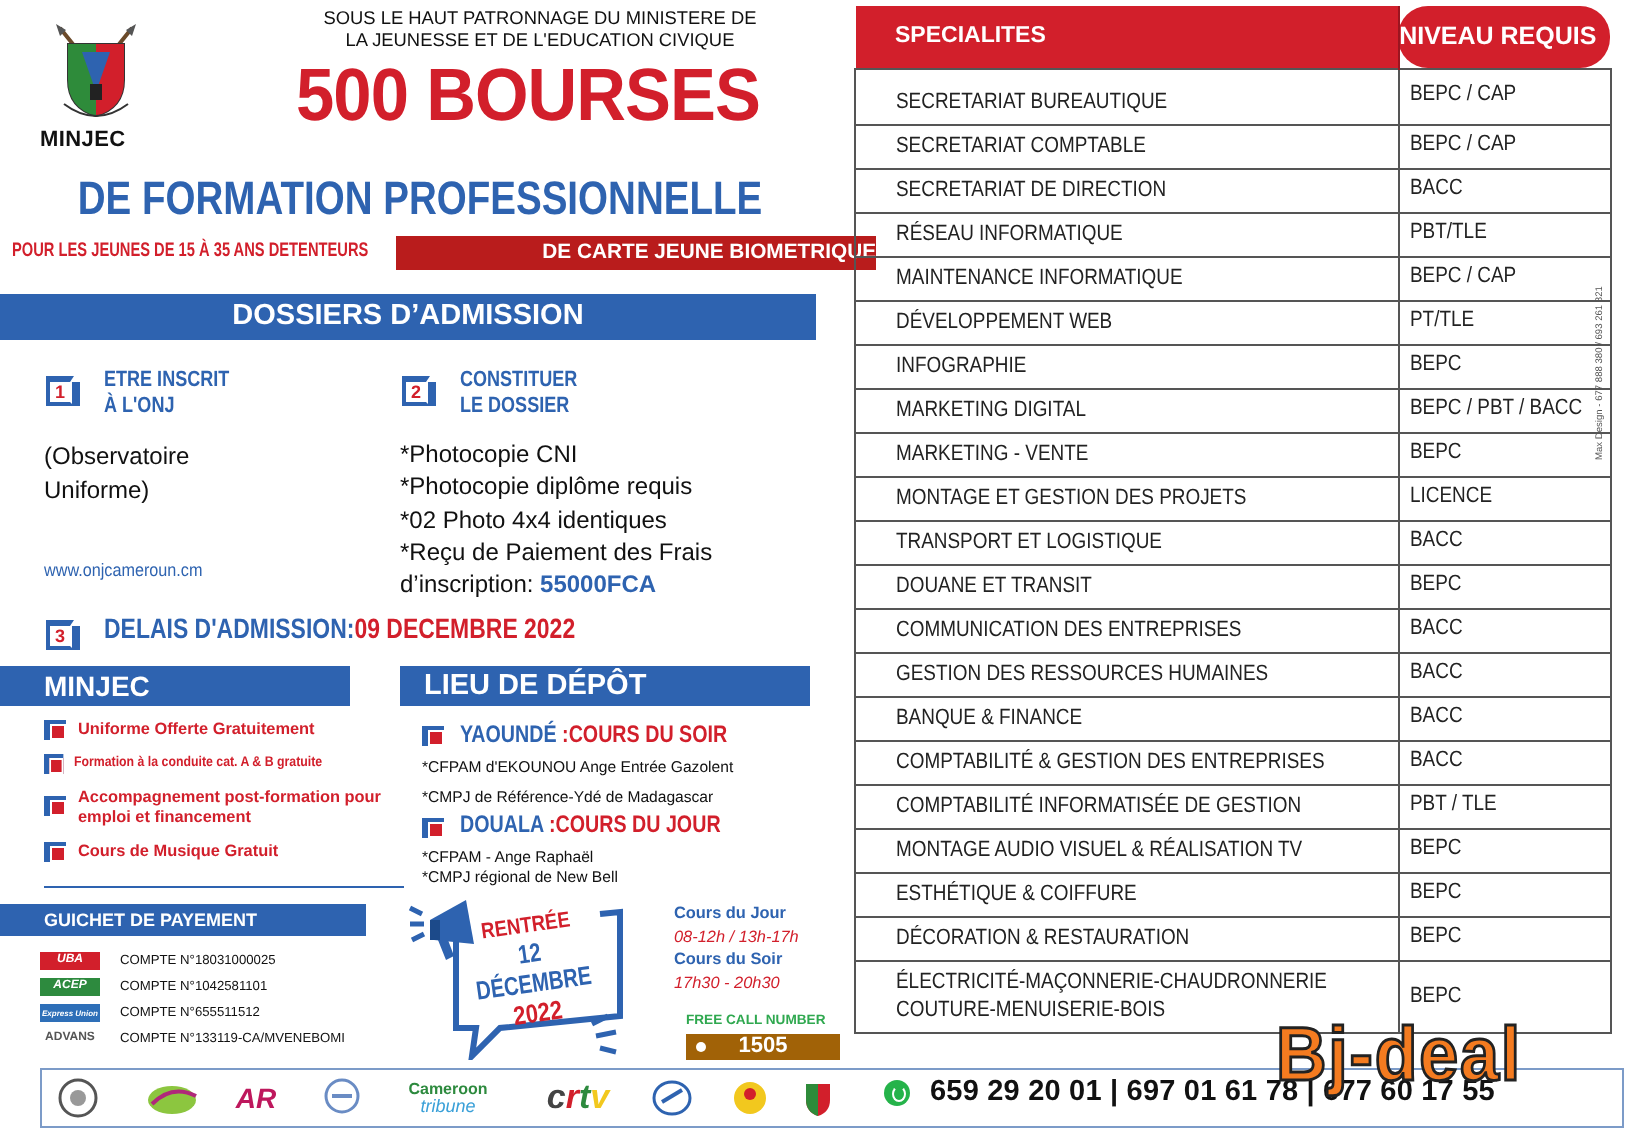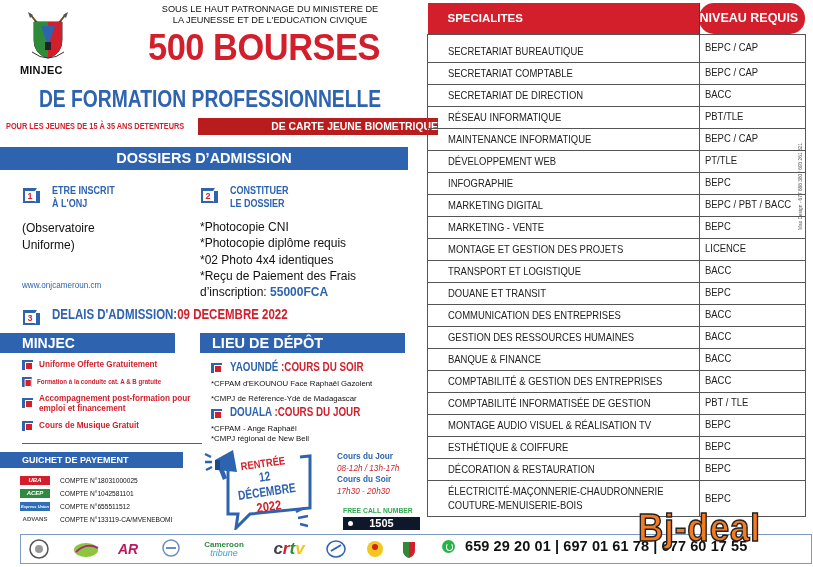--- a/index.html
+++ b/index.html
@@ -68,21 +68,21 @@
   .rentree-box { left: 214px; top: 452px; width: 100px; height: 78px; }
   .rentree-text { left: 222px; top: 457px; width: 88px; text-align: center; color: #d21f2b; font-weight: bold; transform: rotate(-8deg); }
   .rentree-text .r1 { font-size: 11px; display: block; transform: scaleX(0.85); }
   .rentree-text .r2 { font-size: 13px; display: block; color: #2e63b0; transform: scaleX(0.78); }
   .rentree-text .r3 { font-size: 13px; display: block; transform: scaleX(0.85); }
 
   .horaires { left: 337px; top: 451px; width: 85px; font-size: 8.2px; line-height: 11.5px; }
   .h-label { color: #2e63b0; font-weight: bold; }
   .h-time { color: #d21f2b; font-style: italic; }
   .free-call { left: 343px; top: 507px; font-size: 6.8px; font-weight: bold; color: #2fa84f; white-space: nowrap; }
-  .call-box { left: 343px; top: 517px; width: 77px; height: 13px; background: #0f172a; color: #fff; font-weight: bold; font-size: 11px; text-align: center; line-height: 13px; }
+  .call-box { left: 343px; top: 517px; width: 77px; height: 13px; background: #a16207; color: #fff; font-weight: bold; font-size: 11px; text-align: center; line-height: 13px; }
   .call-box::before { content: ""; position: absolute; left: 5px; top: 4px; width: 5px; height: 5px; background: #fff; border-radius: 50%; }
 
   
   .footer-bar { left: 20px; top: 534px; width: 792px; height: 30px; border: 1px solid #7c9bc8; background: #fff; }
   .partner { position: absolute; top: 538px; height: 22px; display: flex; align-items: center; justify-content: center; }
   .phones { left: 442px; top: 538px; font-size: 14.5px; font-weight: bold; color: #111; white-space: nowrap; display: flex; align-items: center; letter-spacing: 0.1px; }
   .wa-icon { width: 13px; height: 13px; border-radius: 50%; background: #25b34a; margin-right: 10px; position: relative; }
   .wa-icon::after { content: ""; position: absolute; left: 4px; top: 3px; width: 5px; height: 6px; border: 1.5px solid #fff; border-radius: 50%; border-top-color: transparent; }
 
   .bjdeal { left: 638px; top: 508px; font-size: 38px; font-weight: bold; font-family: "Liberation Sans", sans-serif; color: #f47b20; -webkit-text-stroke: 1.5px #222; transform: scaleX(0.92); transform-origin: left; letter-spacing: 1px; line-height: 40px; white-space: nowrap; }
@@ -160,21 +160,21 @@
   <div class="bonus-item small"><span class="bullet"></span><span>Formation à la conduite cat. A &amp; B gratuite</span></div>
   <div class="bonus-item"><span class="bullet" style="top:4px"></span><span>Accompagnement post-formation pour emploi et financement</span></div>
   <div class="bonus-item"><span class="bullet"></span><span>Cours de Musique Gratuit</span></div>
 </div>
 <div class="abs bonus-divider"></div>
 
 <div class="abs sec-head lieu-head">LIEU DE DÉPÔT</div>
 
 <span class="city-bullet" style="left:211px;top:363px"></span>
 <div class="city" style="left:230px;top:360px"><span class="cname">YAOUNDÉ</span><span class="ctype"> :COURS DU SOIR</span></div>
-<div class="centre" style="left:211px;top:379px">*CFPAM d'EKOUNOU Face Raphaël Gazolent</div>
+<div class="centre" style="left:211px;top:379px">*CFPAM d'EKOUNOU Ange Entrée Gazolent</div>
 <div class="centre" style="left:211px;top:394px">*CMPJ de Référence-Ydé de Madagascar</div>
 
 <span class="city-bullet" style="left:211px;top:409px"></span>
 <div class="city" style="left:230px;top:405px"><span class="cname">DOUALA</span><span class="ctype"> :COURS DU JOUR</span></div>
 <div class="centre" style="left:211px;top:424px">*CFPAM - Ange Raphaël</div>
 <div class="centre" style="left:211px;top:434px">*CMPJ régional de New Bell</div>
 
 <div class="abs sec-head guichet-head">GUICHET DE PAYEMENT</div>
 <div class="account" style="top:475px">
     <span class="bank-logo" style="background:#d21f2b">UBA</span>

